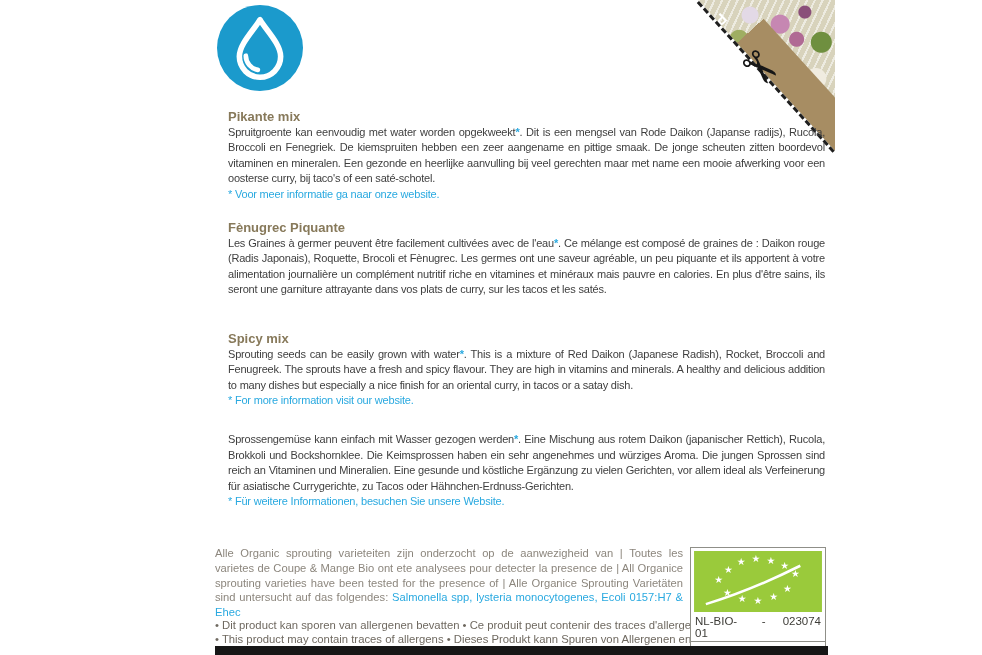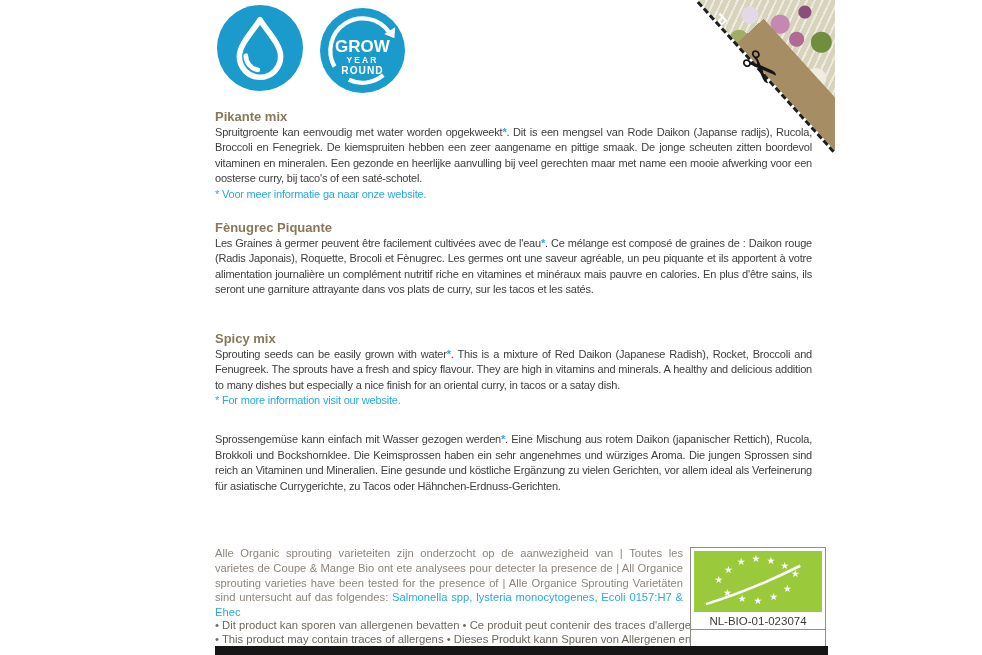--- a/index.html
+++ b/index.html
@@ -33,70 +33,59 @@
     transform-origin:0 100%;transform:rotate(47.8deg);
     background:linear-gradient(to right, rgba(0,0,0,0) 0 58px, #a78d63 58px);}
   #corner-label{position:absolute;left:6px;top:16px;color:#fff;font-weight:bold;
     font-size:15px;transform:rotate(137deg);letter-spacing:.5px;}
   #cut-line{position:absolute;left:699px;top:1px;width:202px;height:0;
     border-top:3px dashed #1f1f1f;transform-origin:0 0;transform:rotate(47.8deg);}
   #scissors{position:absolute;left:741px;top:46px;font-size:45px;color:#161616;
     transform:rotate(45deg);line-height:1;}
 
   
-  .sec{position:absolute;left:215px;width:597px;color:#3e3e3e;}
+  .sec{position:absolute;left:228px;width:597px;color:#3e3e3e;}
   .sec h3{margin:0;font-size:13px;line-height:15.5px;color:#87795a;font-weight:bold;}
   .sec p{margin:0;font-size:11px;line-height:15.5px;text-align:justify;letter-spacing:-0.2px;}
   .sec .weblink{font-size:11px;line-height:15.5px;color:#29a9e0;letter-spacing:-0.2px;}
   .ast{color:#29a9e0;font-weight:bold;}
   #sec-nl{top:109px;} #sec-fr{top:220px;} #sec-en{top:331px;} #sec-de{top:432px;}
 
   
   #cert{position:absolute;left:215px;top:546px;width:468px;font-size:11.2px;
     line-height:14.8px;color:#8c867d;text-align:justify;}
   #cert .pathogens{color:#29a9e0;}
 
   
   #allergens{position:absolute;left:215px;top:619px;width:560px;color:#6f6960;
     font-size:11.3px;line-height:13.5px;}
 
   
   #eu-box{position:absolute;left:690px;top:547px;width:136px;background:#fff;
     border:1.5px solid #8f8f88;box-sizing:border-box;}
   #eu-box svg{display:block;margin:3px auto 2px auto;}
-  #eu-code{display:flex;justify-content:center;padding:1px 4px 2px 4px;
-    font-size:11.5px;color:#3d3c37;}
+  #eu-code{display:flex;justify-content:flex-end;padding:1px 4px 2px 4px;
+    font-size:11.5px;color:#3d3c37;gap:17px;}
   #eu-agri{border-top:1px solid #8f8f88;padding:16px 4px 2px 4px;font-size:11px;color:#3d3c37;}
 
   #bottom-bar{position:absolute;left:215px;top:646px;width:613px;height:9px;background:#161616;}
 </style>
 </head>
 <body>
 
 <div id="page">
 
   <div class="badge" id="water-badge">
     <svg viewBox="0 0 100 100" width="86" height="90">
       <circle cx="50" cy="50" r="50" fill="#1b9acc"></circle>
       <path d="M50 17 C44 28 26 45 26 60 A24 24 0 0 0 74 60 C74 45 56 28 50 17 Z" fill="none" stroke="#ffffff" stroke-width="6.5" stroke-linejoin="round"></path>
       <path d="M33.5 59 A17 17 0 0 0 47.5 75.5" fill="none" stroke="#ffffff" stroke-width="5.5" stroke-linecap="round"></path>
     </svg>
   </div>
 
-  <div class="badge" id="grow-badge">
-    <svg viewBox="0 0 100 100" width="85" height="85">
-      <circle cx="50" cy="50" r="50" fill="#1b9acc"></circle>
-      <path d="M17.1 69 A38 38 0 0 1 81.1 28.2" fill="none" stroke="#ffffff" stroke-width="5"></path>
-      <path d="M87.5 35.5 L88.5 22.5 L75.5 30.5 Z" fill="#ffffff"></path>
-      <path d="M33.9 84.4 A38 38 0 0 0 74.4 79.1" fill="none" stroke="#ffffff" stroke-width="5"></path>
-      <text x="50" y="52" text-anchor="middle" fill="#ffffff" font-size="20" font-weight="bold">GROW</text>
-      <text x="50" y="65" text-anchor="middle" fill="#ffffff" font-size="10" letter-spacing="2.5" font-weight="bold">YEAR</text>
-      <text x="50" y="78" text-anchor="middle" fill="#ffffff" font-size="12" letter-spacing="1.2" font-weight="bold">ROUND</text>
-    </svg>
-  </div>
 
   <div id="photo-corner">
     <div id="beige-band"></div>
     <span id="corner-label">Pik</span>
   </div>
   <div id="cut-line"></div>
   <span id="scissors">✂</span>
 
   <div class="sec" id="sec-nl">
     <h3>Pikante mix</h3>
@@ -110,20 +99,21 @@
   </div>
 
   <div class="sec" id="sec-en">
     <h3>Spicy mix</h3>
     <p><span>Sprouting seeds can be easily grown with water</span><span class="ast">*</span><span>. This is a mixture of  Red Daikon (Japanese Radish), Rocket, Broccoli and Fenugreek. The sprouts have a fresh and spicy flavour. They are high in vitamins and minerals. A healthy and delicious addition to many dishes but especially a nice finish for an oriental curry, in tacos or a satay dish.</span></p>
     <div class="weblink">* For more information visit our website.</div>
   </div>
 
   <div class="sec" id="sec-de">
     <p><span>Sprossengemüse kann einfach mit Wasser gezogen werden</span><span class="ast">*</span><span>. Eine Mischung aus rotem Daikon (japanischer Rettich), Rucola, Brokkoli und Bockshornklee. Die Keimsprossen haben ein sehr angenehmes  und würziges Aroma. Die jungen Sprossen sind reich an Vitaminen und Mineralien. Eine gesunde und köstliche Ergänzung zu vielen Gerichten, vor allem ideal als Verfeinerung für asiatische Currygerichte, zu Tacos oder Hähnchen-Erdnuss-Gerichten.</span></p>
+    <div class="weblink">* Für weitere Informationen, besuchen Sie unsere Website.</div>
   </div>
 
   <div id="cert"><span>Alle Organic sprouting varieteiten zijn onderzocht op de aanwezigheid van | Toutes les varietes de Coupe &amp; Mange Bio ont ete analysees pour detecter la presence de | All Organice sprouting varieties have been tested for the presence of | Alle Organice Sprouting Varietäten sind untersucht auf das folgendes: </span><span class="pathogens">Salmonella spp, lysteria monocytogenes, Ecoli 0157:H7 &amp; Ehec</span></div>
 
   <div id="allergens">
     <div>• Dit product kan sporen van allergenen bevatten • Ce produit peut contenir des traces d'allergenes</div>
     <div>• This product may contain traces of allergens  • Dieses Produkt kann Spuren von Allergenen enthalten.</div>
   </div>
 
   <div id="eu-box">

